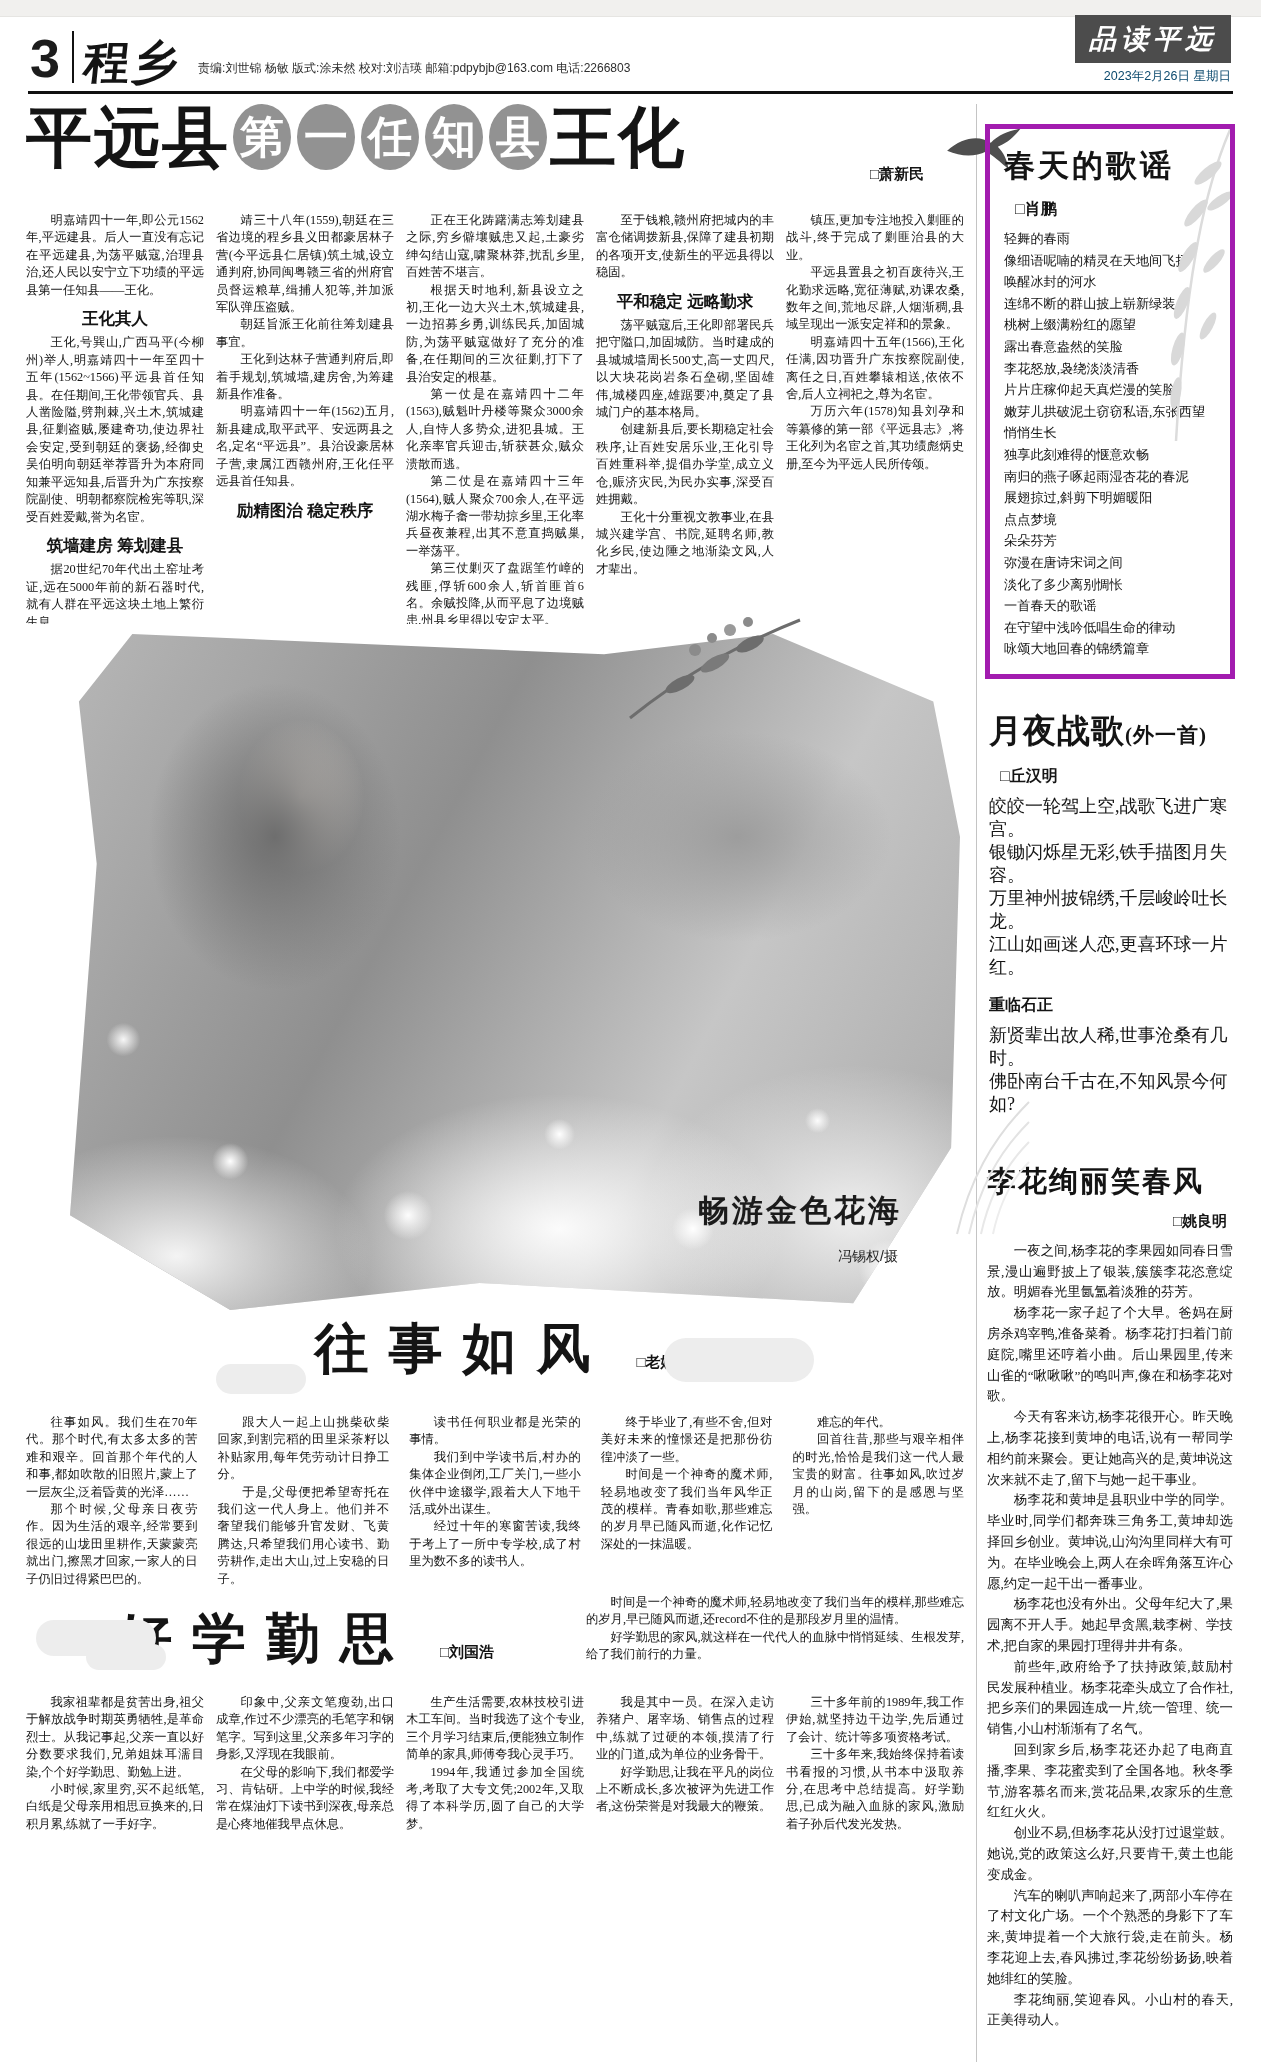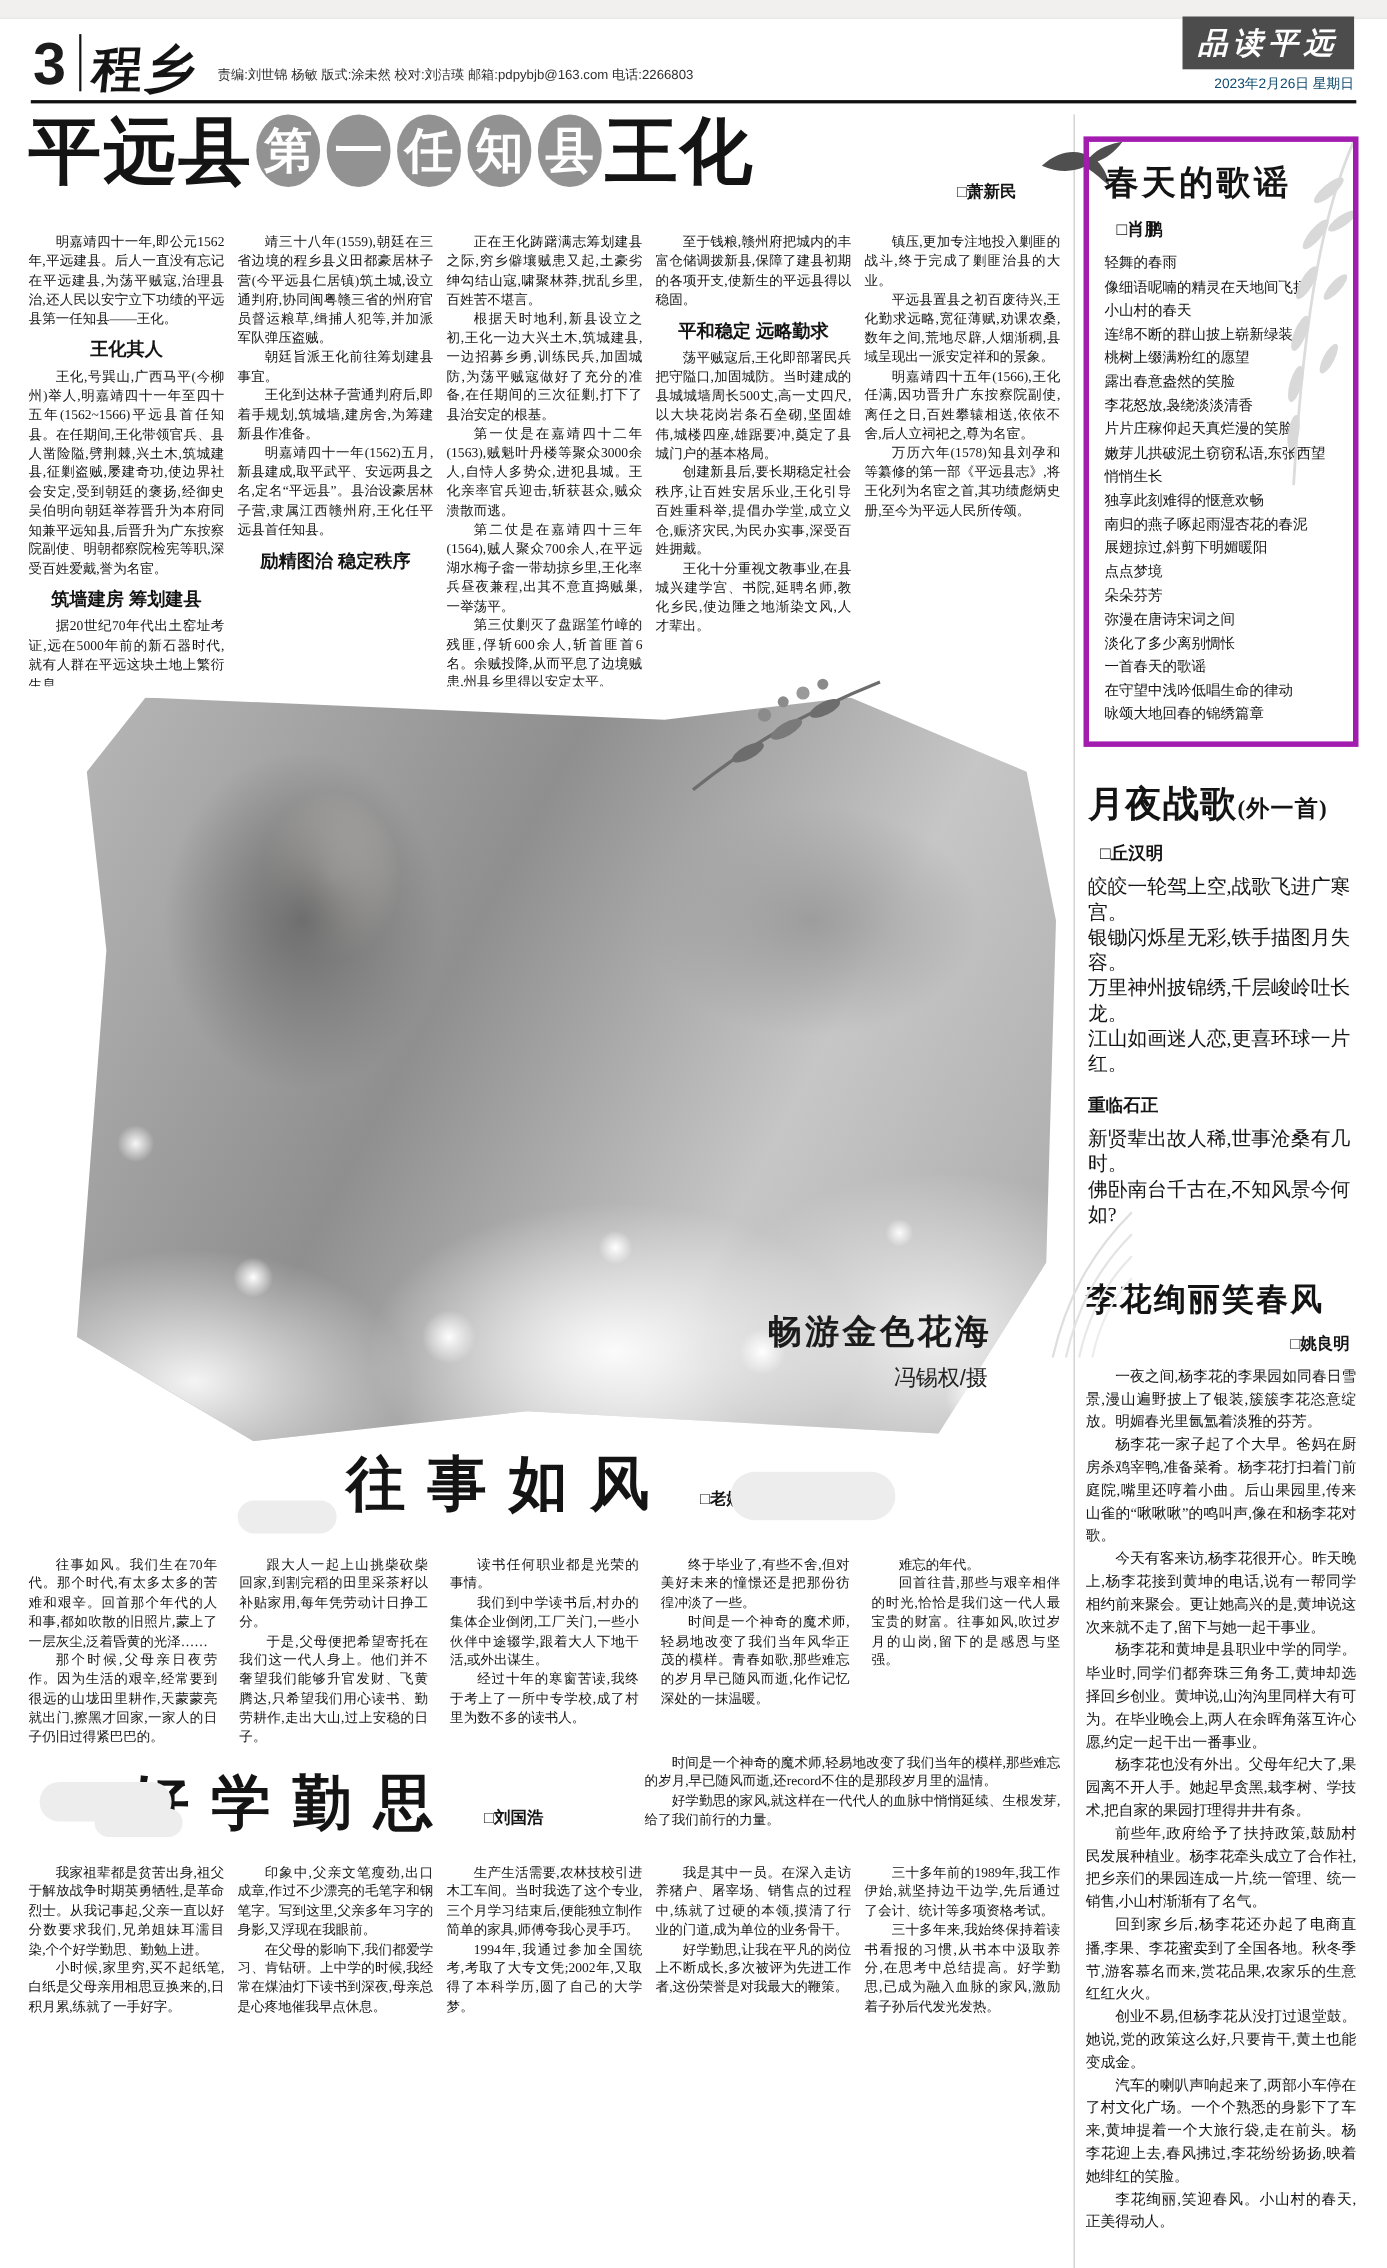--- a/index.html
+++ b/index.html
@@ -60,21 +60,21 @@
        radial-gradient(circle 26px at 18% 78%,#fff,rgba(255,255,255,0) 70%),
        radial-gradient(circle 34px at 38% 86%,#fdfdfd,rgba(255,255,255,0) 72%),
        radial-gradient(circle 22px at 55% 74%,#fff,rgba(255,255,255,0) 70%),
        radial-gradient(circle 30px at 70% 88%,#fff,rgba(255,255,255,0) 70%),
        radial-gradient(circle 18px at 84% 72%,#fcfcfc,rgba(255,255,255,0) 70%),
        radial-gradient(circle 40px at 92% 94%,#fff,rgba(255,255,255,0) 75%),
        radial-gradient(circle 24px at 6% 60%,#f7f7f7,rgba(255,255,255,0) 70%);}
   .photo-cap{position:absolute;right:58px;bottom:78px;font-family:"Liberation Sans",sans-serif;
              font-weight:900;font-size:31px;letter-spacing:3px;color:#1b1b1b;}
   .photo-credit{position:absolute;right:62px;bottom:44px;font-family:"Liberation Sans",sans-serif;
-                font-size:20px;color:#222;margin-left:12px;}
+                font-size:14px;color:#222;margin-left:12px;}
   .plant-decor{position:absolute;right:150px;top:-26px;}
 
   
   .essay-head{position:relative;display:flex;align-items:baseline;justify-content:center;height:86px;margin-top:10px;}
   .essay-title{font-family:"Liberation Serif",serif;font-weight:900;font-size:54px;letter-spacing:20px;line-height:1.1;}
   .essay-author{font-family:"Liberation Sans",sans-serif;font-size:15px;font-weight:700;margin-left:26px;}
   .cloud{position:absolute;background:#ededed;border-radius:50px;}
   .wangshi-cols{height:172px;margin-top:8px;gap:20px;}
   .haoxue-band{display:flex;align-items:center;height:96px;margin-top:6px;}
   .haoxue-band .hx-left{position:relative;width:560px;display:flex;align-items:baseline;justify-content:center;}
@@ -278,21 +278,21 @@
             <ellipse cx="104" cy="80" rx="15" ry="5" transform="rotate(-35 104 80)"></ellipse>
             <ellipse cx="98" cy="140" rx="15" ry="5" transform="rotate(-48 98 140)"></ellipse>
             <ellipse cx="92" cy="205" rx="15" ry="5" transform="rotate(-62 92 205)"></ellipse>
           </g>
         </svg>
         <div class="sb-title">春天的歌谣</div>
         <div class="sb-author">□肖鹏</div>
         <div class="poem">
             <div>轻舞的春雨</div>
             <div>像细语呢喃的精灵在天地间飞扬</div>
-            <div>小山村的春天</div>
+            <div>唤醒冰封的河水</div>
             <div>连绵不断的群山披上崭新绿装</div>
             <div>桃树上缀满粉红的愿望</div>
             <div>露出春意盎然的笑脸</div>
             <div>李花怒放,袅绕淡淡清香</div>
             <div>片片庄稼仰起天真烂漫的笑脸</div>
             <div>嫩芽儿拱破泥土窃窃私语,东张西望</div>
             <div>悄悄生长</div>
             <div>独享此刻难得的惬意欢畅</div>
             <div>南归的燕子啄起雨湿杏花的春泥</div>
             <div>展翅掠过,斜剪下明媚暖阳</div>

